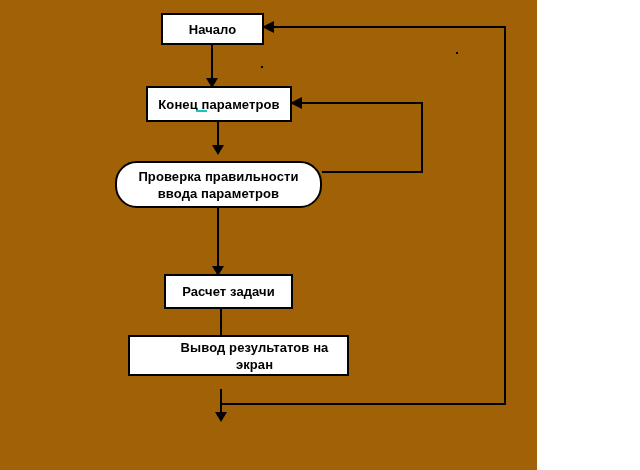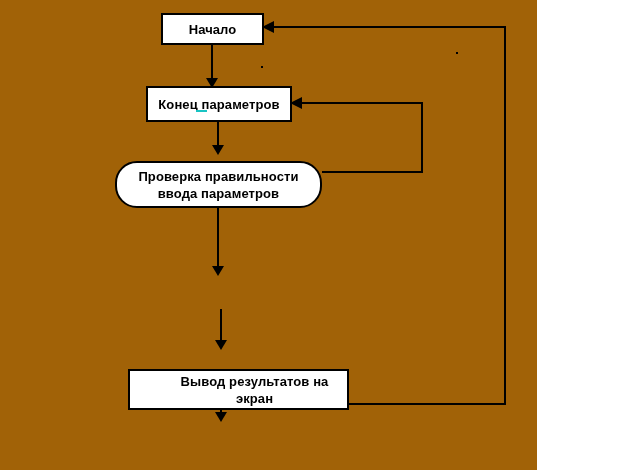--- a/index.html
+++ b/index.html
@@ -115,22 +115,25 @@
 
   <div class="node" style="left:146px; top:86px; width:146px; height:36px;">
     <span class="node-label">Конец параметров</span>
   </div>
 
   <div class="node rounded" style="left:115px; top:161px; width:207px; height:47px;">
     <span class="node-label">Проверка правильности
 ввода параметров</span>
   </div>
 
+  <div class="node" style="left:164px; top:274px; width:129px; height:35px;">
+    <span class="node-label">Расчет задачи</span>
+  </div>
 
-  <div class="node" style="left:128px; top:369px; width:221px; height:41px;padding-left:32px;">
+  <div class="node" style="left:128px; top:335px; width:221px; height:41px;padding-left:32px;">
     <span class="node-label">Вывод результатов на экран</span>
   </div>
 
 
   <div class="artifact-dot" style="left:261px; top:66px;"></div>
   <div class="artifact-dot" style="left:456px; top:52px;"></div>
   <div class="artifact-underline" style="left:196px; top:110px; width:11px;"></div>
 
 </div>
 

